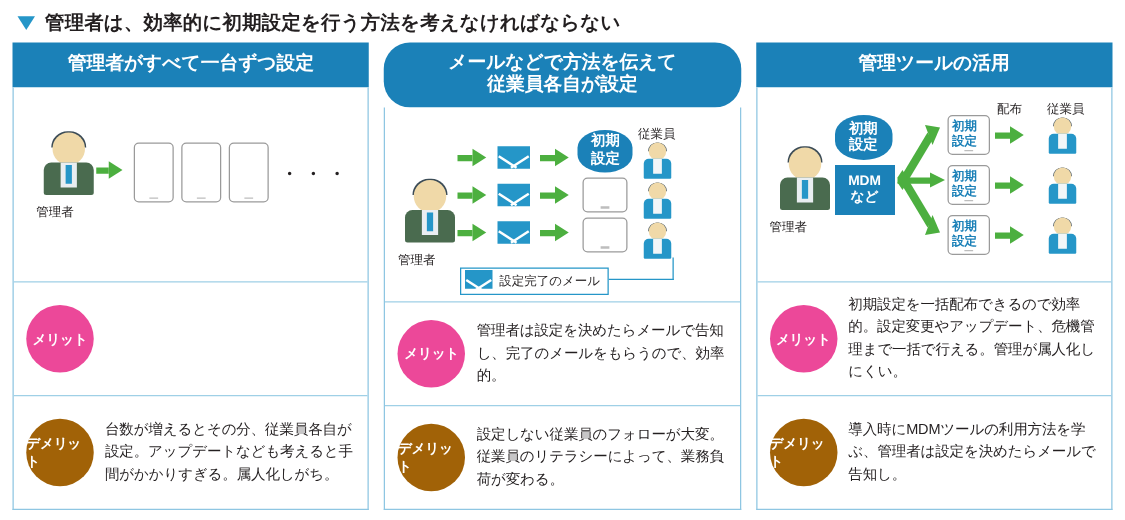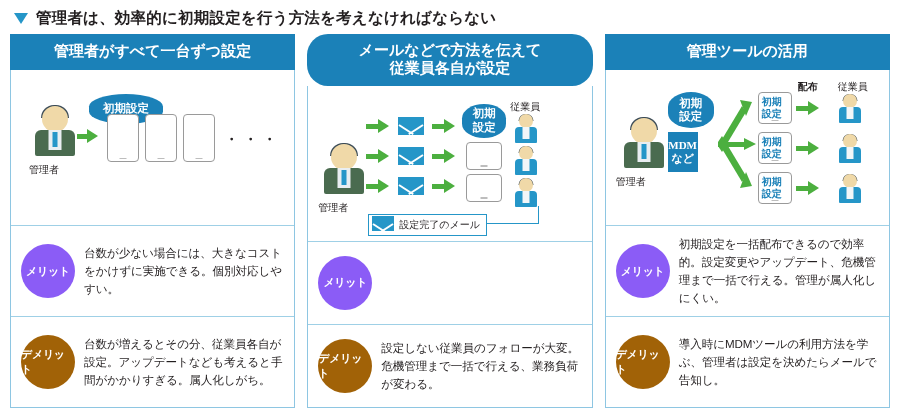--- a/index.html
+++ b/index.html
@@ -78,21 +78,21 @@
   .badge {
     flex: 0 0 auto;
     width: 54px; height: 54px;
     border-radius: 50%;
     display: flex; align-items: center; justify-content: center;
     color: #fff;
     font-size: 11px;
     font-weight: bold;
     letter-spacing: -0.3px;
   }
-  .badge.merit { background: #8b5cf6; }
+  .badge.merit { background: #ec4899; }
   .badge.demerit { background: #a16207; }
   .pc-text {
     font-size: 11.6px;
     line-height: 1.55;
     letter-spacing: -0.1px;
   }
 
   
   .person { position: absolute; }
   .person .head {
@@ -247,36 +247,34 @@
 
         <div class="person" style="left:22px; top:36px; width:44px; height:52px;">
           <div class="hair"></div>
           <div class="head"></div>
           <div class="body"></div>
           <div class="shirt"></div>
           <div class="tie"></div>
         </div>
         <div class="person-label" style="left:18px; top:93px;">管理者</div>
 
-        <div class="bubble" style="left:78px; top:24px; width:74px; height:30px;">初期設定</div>
 
         <div class="arrow-stem" style="left:66px; top:64px; width:10px;"></div>
         <div class="arrow-r" style="left:76px; top:59px;"></div>
 
         <div class="tablet" style="left:96px; top:44px; width:32px; height:48px;"></div>
         <div class="tablet" style="left:134px; top:44px; width:32px; height:48px;"></div>
         <div class="tablet" style="left:172px; top:44px; width:32px; height:48px;"></div>
 
         <div class="dots" style="left:212px; top:58px;">・・・</div>
       </div>
 
       <div class="pros-cons">
         <div class="pc-row">
           <div class="badge merit">メリット</div>
-          <div class="pc-text">台数が少ない場合には、大きなコストをかけずに実施できる。個別対応しやすい。</div>
         </div>
         <div class="pc-row divider">
           <div class="badge demerit">デメリット</div>
           <div class="pc-text">台数が増えるとその分、従業員各自が設定。アップデートなども考えると手間がかかりすぎる。属人化しがち。</div>
         </div>
       </div>
     </div>
   </div>
 
   <div class="col">
@@ -340,24 +338,25 @@
 
         <div class="conn" style="left:230px; top:120px; width:1px; height:18px;"></div>
         <div class="conn" style="left:60px; top:137px; width:171px; height:1px;"></div>
         <div class="note-box" style="left:60px; top:128px;">設定完了のメール</div>
         <div class="mail" style="left:64px; top:130px; width:22px; height:15px;"></div>
       </div>
 
       <div class="pros-cons">
         <div class="pc-row">
           <div class="badge merit">メリット</div>
+          <div class="pc-text">管理者は設定を決めたらメールで告知し、完了のメールをもらうので、効率的。</div>
         </div>
         <div class="pc-row divider">
           <div class="badge demerit">デメリット</div>
-          <div class="pc-text">設定しない従業員のフォローが大変。危機管理まで一括で行える、業務負荷が変わる。</div>
+          <div class="pc-text">設定しない従業員のフォローが大変。従業員のリテラシーによって、業務負荷が変わる。</div>
         </div>
       </div>
     </div>
   </div>
 
   <div class="col">
     <div class="col-header">管理ツールの活用</div>
     <div class="col-body">
       <div class="illus">
 
@@ -365,21 +364,21 @@
           <div class="hair"></div>
           <div class="head"></div>
           <div class="body"></div>
           <div class="shirt"></div>
           <div class="tie"></div>
         </div>
         <div class="person-label" style="left:10px; top:105px;">管理者</div>
 
         <div class="bubble" style="left:62px; top:22px; width:46px; height:36px; white-space:pre-line;">初期
 設定</div>
-        <div class="mdm" style="left:62px; top:62px; width:30px; height:40px; white-space:pre-line;font-family:Liberation Serif, serif;">MDM
+        <div class="mdm" style="left:62px; top:62px; width:48px; height:40px; white-space:pre-line;">MDM
 など</div>
 
         <svg style="position:absolute; left:110px; top:18px;" width="44" height="112">
           <g fill="#4caf3f">
             <polygon points="2,58 26,18 30,24 6,64"></polygon>
             <polygon points="24,12 36,14 30,28"></polygon>
             <rect x="2" y="54" width="28" height="5"></rect>
             <polygon points="28,50 40,56 28,62"></polygon>
             <polygon points="2,54 26,94 30,88 6,48"></polygon>
             <polygon points="24,100 36,98 30,84"></polygon>
@@ -389,21 +388,21 @@
         <div class="tablet" style="left:152px; top:22px; width:34px; height:32px;"></div>
         <div class="small-lbl" style="left:156px; top:26px; color:#1b81b8; font-weight:bold; white-space:pre-line; line-height:1.15;">初期
 設定</div>
         <div class="tablet" style="left:152px; top:62px; width:34px; height:32px;"></div>
         <div class="small-lbl" style="left:156px; top:66px; color:#1b81b8; font-weight:bold; white-space:pre-line; line-height:1.15;">初期
 設定</div>
         <div class="tablet" style="left:152px; top:102px; width:34px; height:32px;"></div>
         <div class="small-lbl" style="left:156px; top:106px; color:#1b81b8; font-weight:bold; white-space:pre-line; line-height:1.15;">初期
 設定</div>
 
-        <div class="small-lbl" style="left:192px; top:10px;font-weight:bold;">配布</div>
+        <div class="small-lbl" style="left:192px; top:10px;">配布</div>
         <div class="small-lbl" style="left:232px; top:10px;">従業員</div>
 
         <div class="arrow-stem" style="left:190px; top:36px; width:12px;"></div>
         <div class="arrow-r" style="left:202px; top:31px;"></div>
         <div class="arrow-stem" style="left:190px; top:76px; width:12px;"></div>
         <div class="arrow-r" style="left:202px; top:71px;"></div>
         <div class="arrow-stem" style="left:190px; top:116px; width:12px;"></div>
         <div class="arrow-r" style="left:202px; top:111px;"></div>
 
         <div class="emp" style="left:232px; top:24px;">

